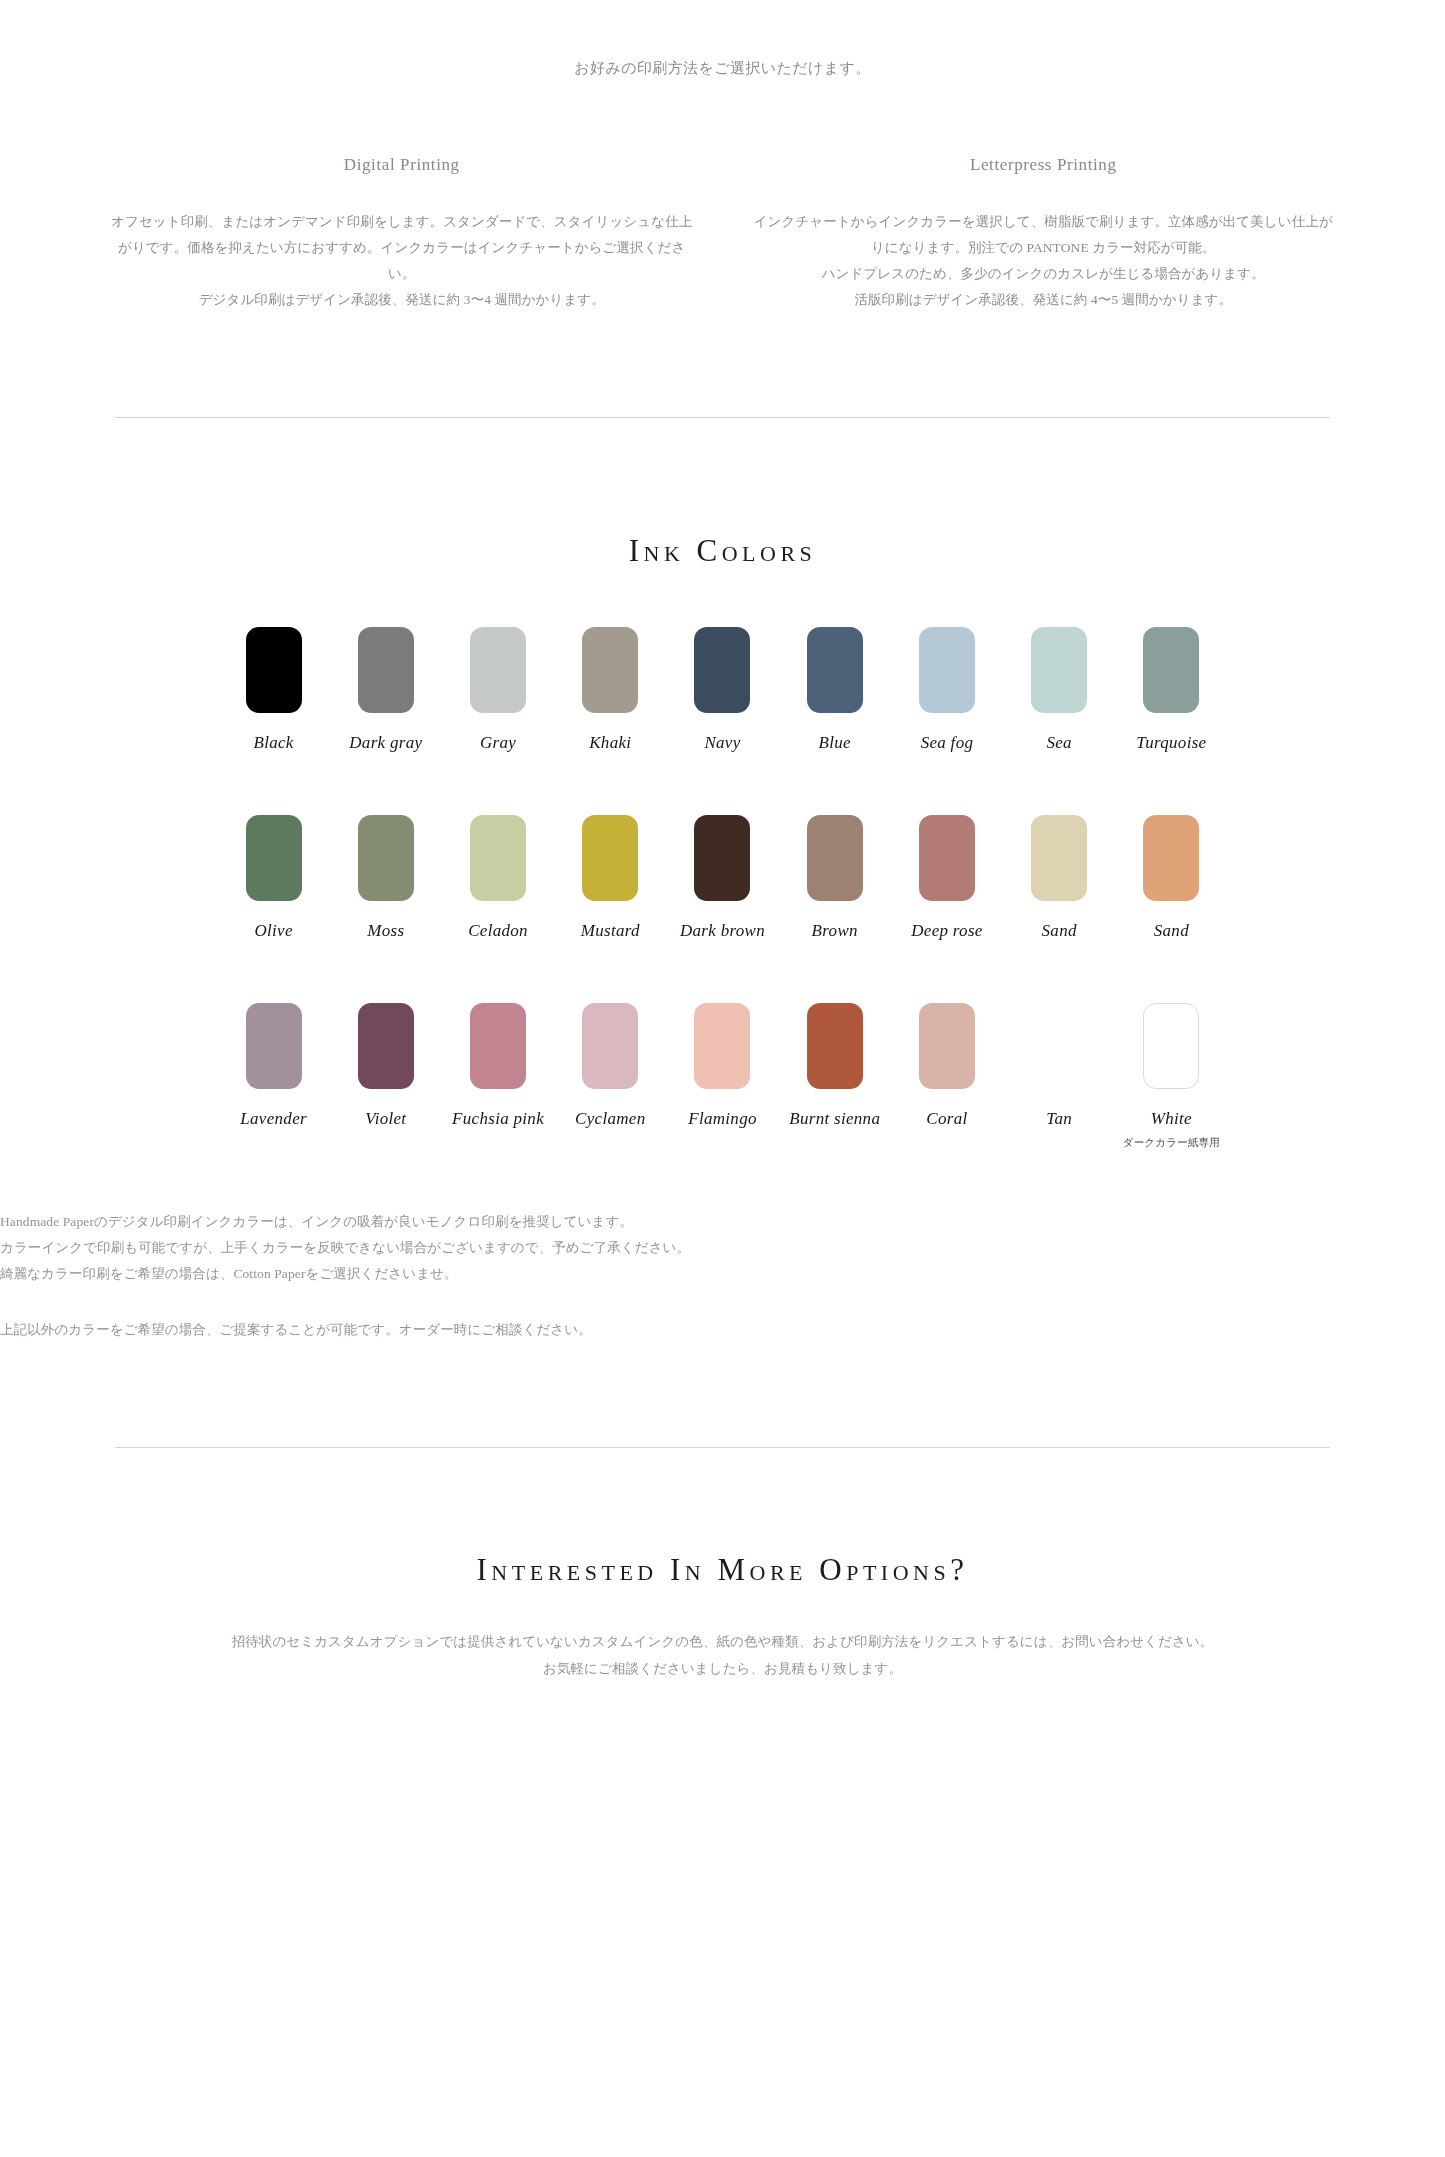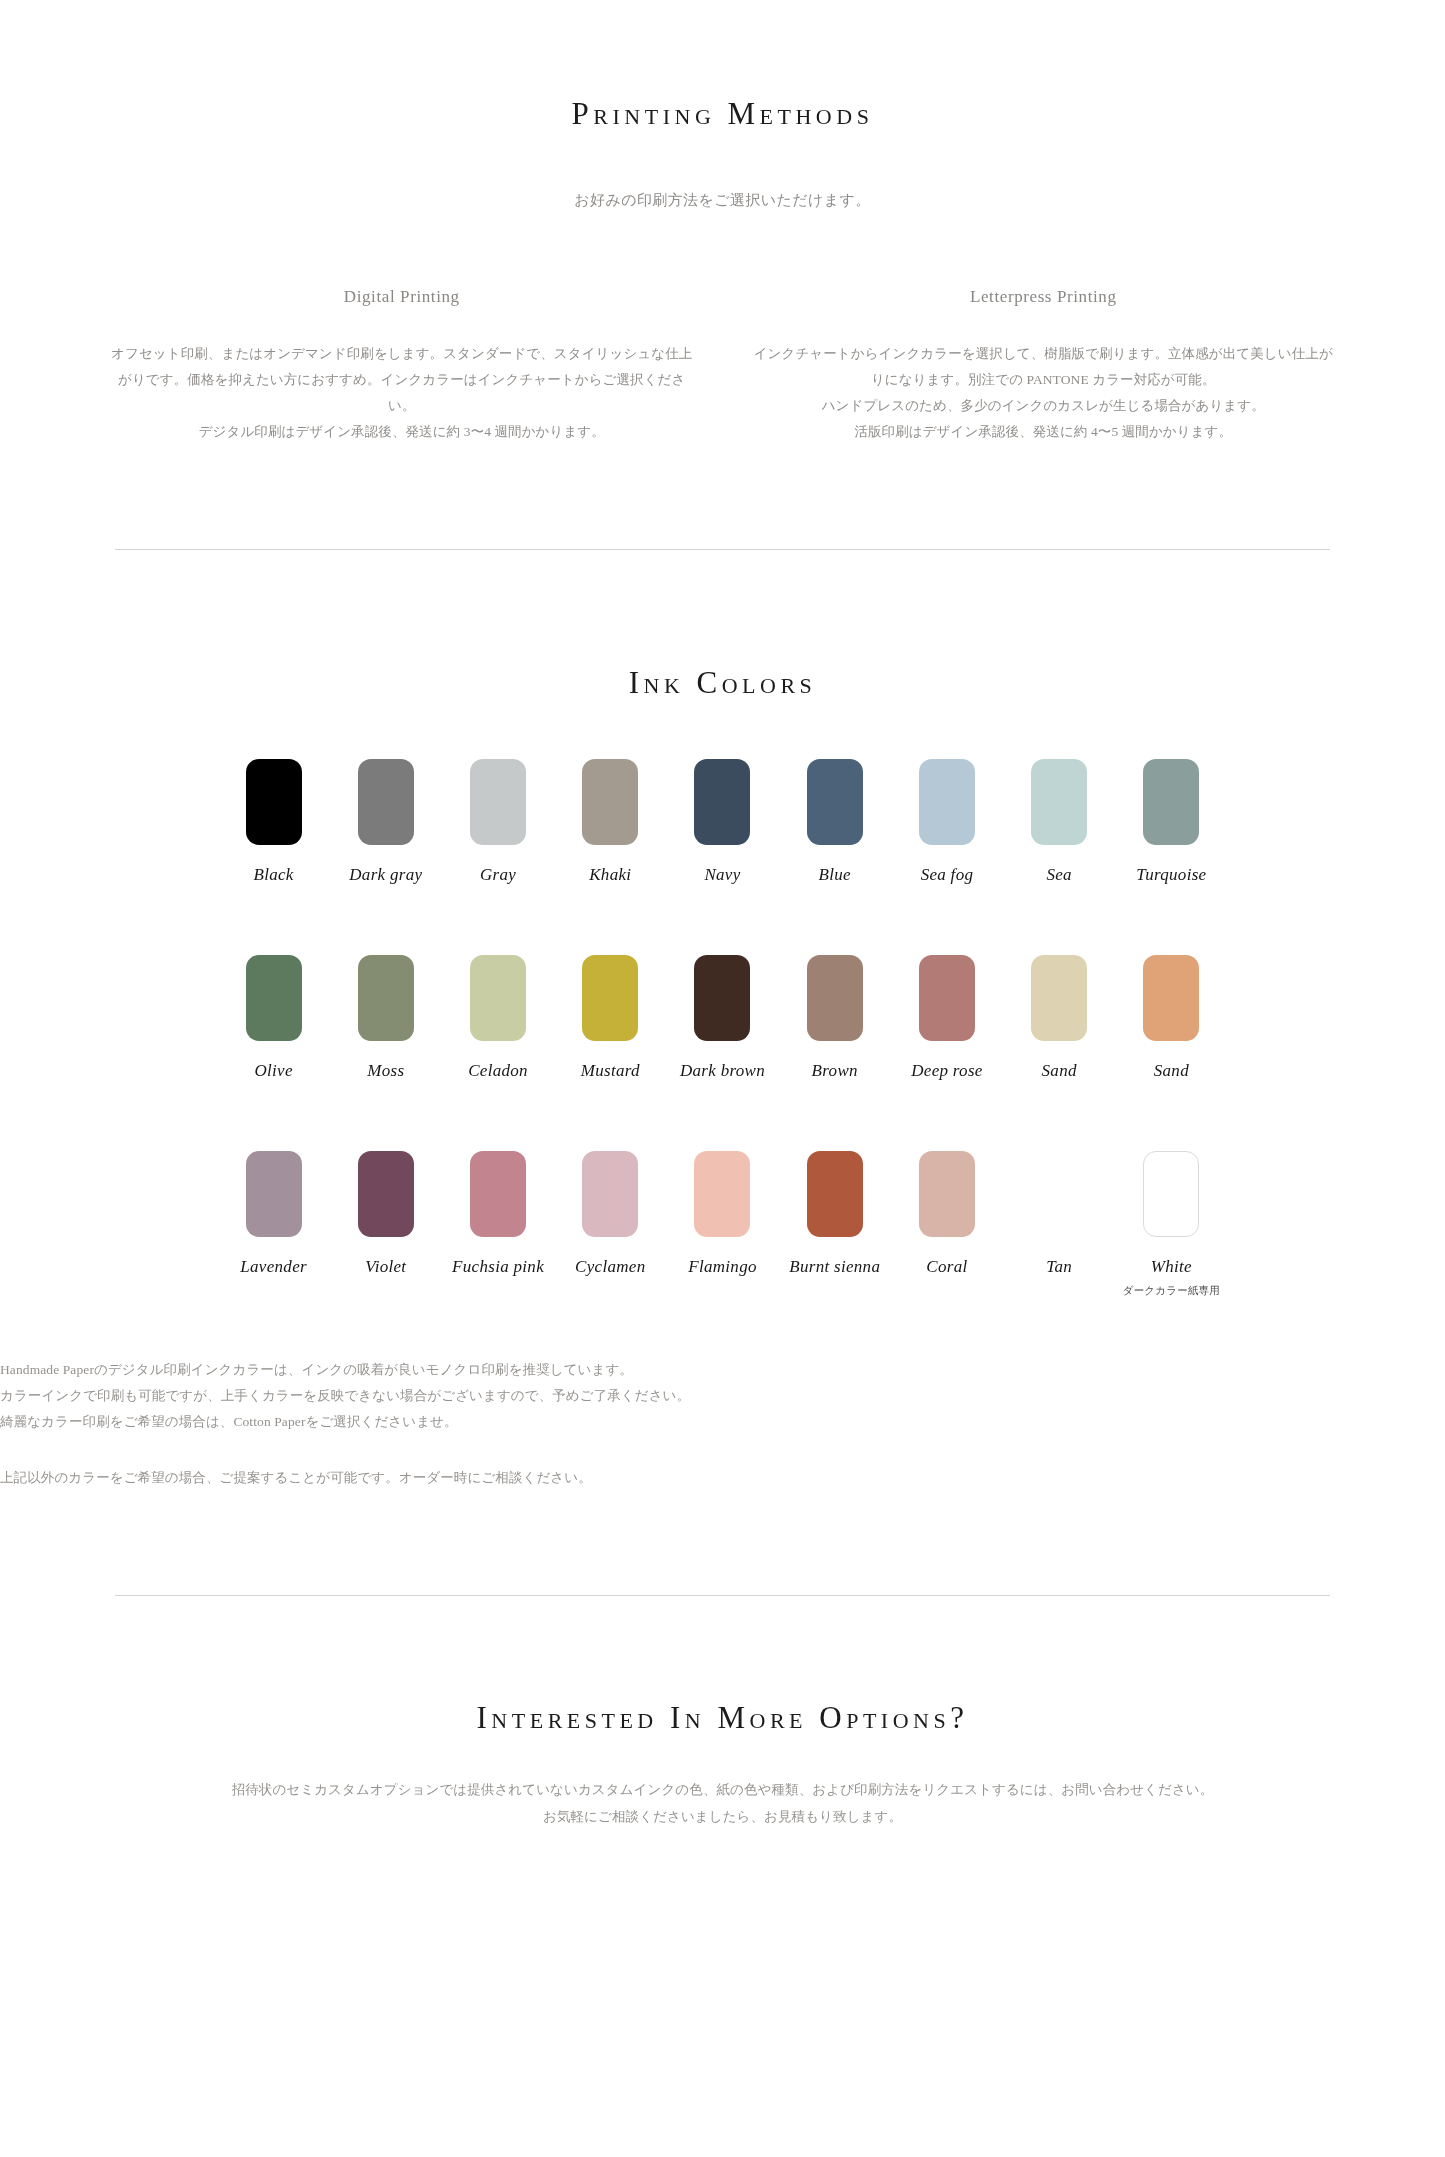--- a/index.html
+++ b/index.html
@@ -94,21 +94,21 @@
   #divider-2 { margin-top: 0; }
 
   
   .ink-section { padding-top: 0; }
 
   .swatch-grid {
     width: 1010px;
     margin: 0 auto;
     display: grid;
     grid-template-columns: repeat(9, 1fr);
-    row-gap: 16px;
+    row-gap: 8px;
   }
 
   .swatch-cell {
     display: flex;
     flex-direction: column;
     align-items: center;
     height: 180px;
   }
 
   .swatch-chip {
@@ -162,21 +162,20 @@
     margin-top: 40px;
     letter-spacing: 0.1px;
   }
 </style>
 </head>
 <body>
 
 <div class="page">
 
   <section>
-    <h1 id="printing-methods-title" class="section-title">Printing Methods</h1>
 
     <p class="jp-text subtitle">お好みの印刷方法をご選択いただけます。</p>
 
     <div class="methods-wrap">
 
       <div class="method-col">
         <div class="method-heading">Digital Printing</div>
         <div class="method-body jp-text">オフセット印刷、またはオンデマンド印刷をします。スタンダードで、スタイリッシュな仕上がりです。価格を抑えたい方におすすめ。インクカラーはインクチャートからご選択ください。</div>
         <div class="method-body jp-text">デジタル印刷はデザイン承認後、発送に約 3〜4 週間かかります。</div>
       </div>

